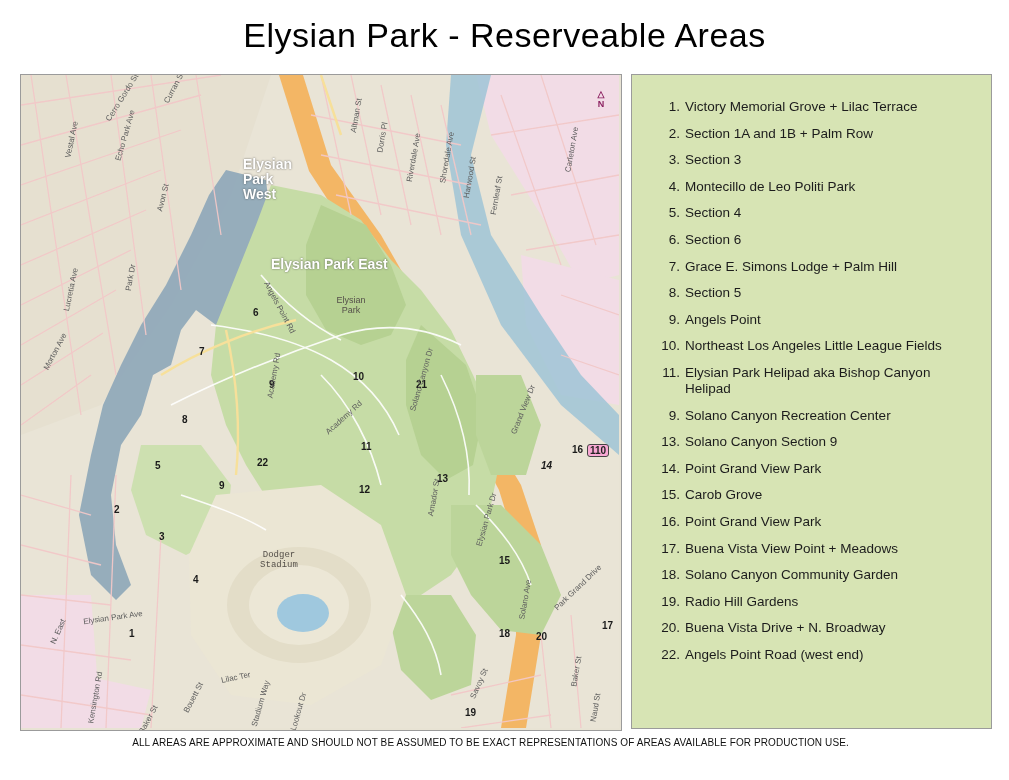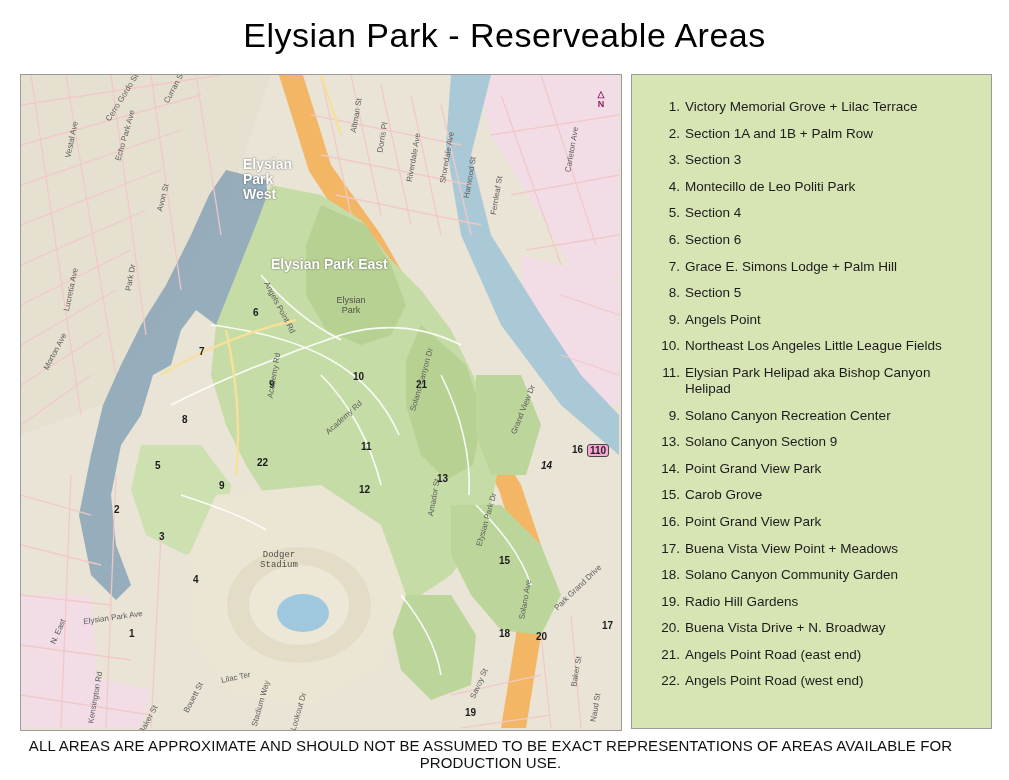--- a/index.html
+++ b/index.html
@@ -97,21 +97,21 @@
     padding-right: 5px;
   }
   .legend-text { flex: 1 1 auto; }
   
   #footer {
     position: absolute;
     top: 737px;
     left: 0;
     width: 981px;
     text-align: center;
-    font-size: 15px;
+    font-size: 10px;
     color: #111;
     letter-spacing: .1px;
   }
   .hwy-shield {
     position: absolute;
     background: #f9a8d4;
     border: 1px solid #444;
     border-radius: 3px;
     font-size: 10px;
     font-weight: bold;
@@ -372,24 +372,20 @@
     </div>
     <div class="legend-item">
       <span class="legend-num">19.</span>
       <span class="legend-text">Radio Hill Gardens</span>
     </div>
     <div class="legend-item">
       <span class="legend-num">20.</span>
       <span class="legend-text">Buena Vista Drive + N. Broadway</span>
     </div>
     <div class="legend-item">
-      <span class="legend-num">21.</span>
-      <span class="legend-text">Angels Point Road (east end)</span>
-    </div>
-    <div class="legend-item">
       <span class="legend-num">22.</span>
       <span class="legend-text">Angels Point Road (west end)</span>
     </div>
   </div>
 
 </div>
 
 <div id="footer">ALL AREAS ARE APPROXIMATE AND SHOULD NOT BE ASSUMED TO BE EXACT REPRESENTATIONS OF AREAS AVAILABLE FOR PRODUCTION USE.</div>
 
 </body></html>

